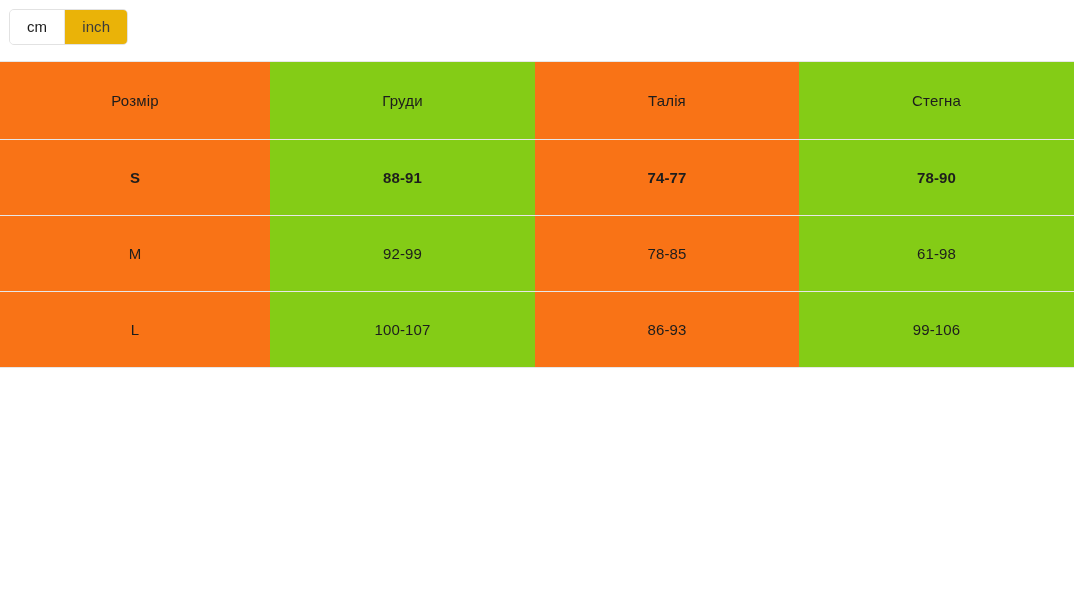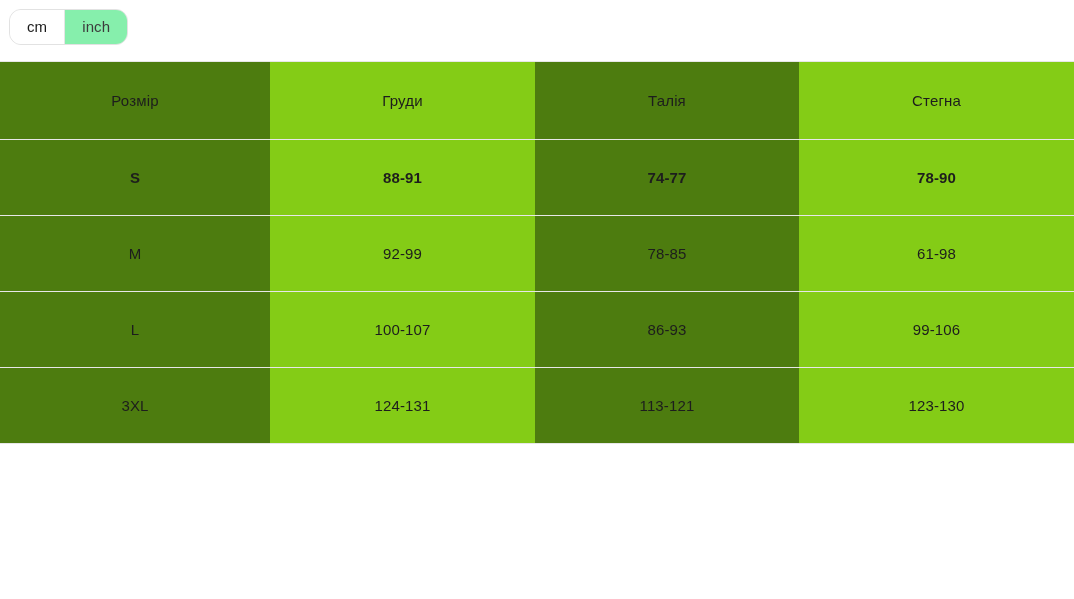--- a/index.html
+++ b/index.html
@@ -15,30 +15,30 @@
     color: #1a1a1a;
     -webkit-font-smoothing: antialiased;
   }
 
   
   #unit-toggle {
     display: flex;
     margin: 9px 0 0 9px;
     width: max-content;
     border: 1px solid #e2e2e2;
-    border-radius: 12px;
+    border-radius: 5px;
     overflow: hidden;
     background: #f0f0f0;
   }
   .unit-tab {
     font-size: 15px;
     line-height: 1;
     padding: 9px 17px 10px 17px;
     color: #3c3c3c;
-    background: #86efac;
+    background: #eab308;
     border: none;
     cursor: pointer;
     font-family: "Liberation Sans", sans-serif;
     letter-spacing: 0.1px;
   }
   .unit-tab.is-active {
     background: #ffffff;
     color: #1a1a1a;
   }
   .unit-tab + .unit-tab {
@@ -74,21 +74,21 @@
     height: 77px;
     font-weight: 400;
   }
   table.size-table tbody td {
     height: 75px;
     font-weight: 400;
   }
   
   table.size-table th.shaded,
   table.size-table td.shaded {
-    background: #4d7c0f;
+    background: #f97316;
   }
   table.size-table th.plain,
   table.size-table td.plain {
     background: #84cc16;
   }
   
   table.size-table tbody tr.row-emphasis td {
     font-weight: 700;
   }
 </style>
@@ -128,21 +128,15 @@
           <td class="plain">92-99</td>
           <td class="shaded">78-85</td>
           <td class="plain">61-98</td>
         </tr>
         <tr class="">
           <td class="shaded">L</td>
           <td class="plain">100-107</td>
           <td class="shaded">86-93</td>
           <td class="plain">99-106</td>
         </tr>
-        <tr class="">
-          <td class="shaded">3XL</td>
-          <td class="plain">124-131</td>
-          <td class="shaded">113-121</td>
-          <td class="plain">123-130</td>
-        </tr>
       </tbody>
   </table>
 </div>
 
 </body></html>

